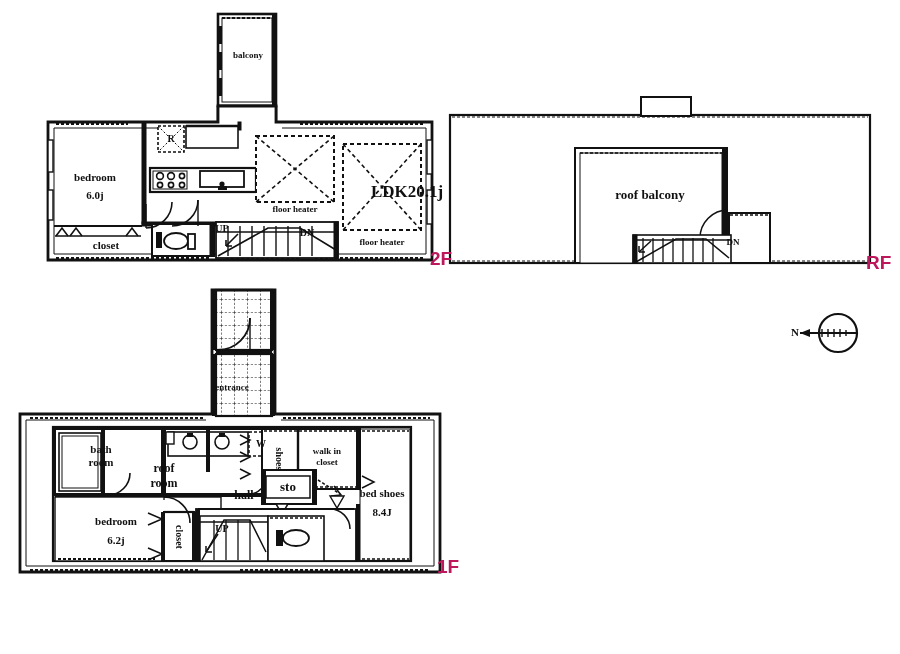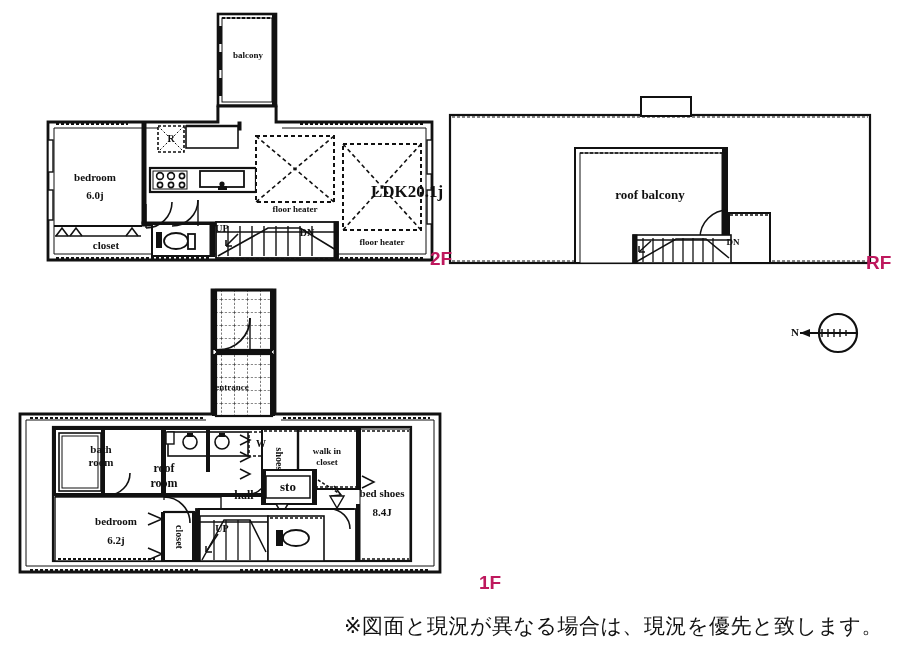--- a/index.html
+++ b/index.html
@@ -439,17 +439,16 @@
   <div class="lbl center md" style="left:244px;top:495px;font-size:12px;">hall</div>
   <div class="lbl vert sm" style="left:279px;top:459px;font-size:10px;">shoes</div>
   <div class="lbl center tiny" style="left:327px;top:452px;font-size:9px;">walk in</div>
   <div class="lbl center tiny" style="left:327px;top:463px;font-size:9px;">closet</div>
   <div class="lbl center sm" style="left:288px;top:487px;font-size:13px;">sto</div>
 
   <div class="lbl center lg" style="left:382px;top:494px;">bed shoes</div>
   <div class="lbl center lg" style="left:382px;top:513px;">8.4J</div>
 
   <div class="lbl center tiny" style="left:222px;top:529px;font-size:10px;">UP</div>
-  <div class="floorTag" style="left:437px;top:572px;margin-left:42px;">1F</div>
-
-  <div class="note" style="left:344px;top:612px;">※図面と現況が異なる場合は、現況を優先と致します。</div>
+  <div class="floorTag" style="left:437px;top:556px;">1F</div>
+
 
 </div>
 
 </body></html>

